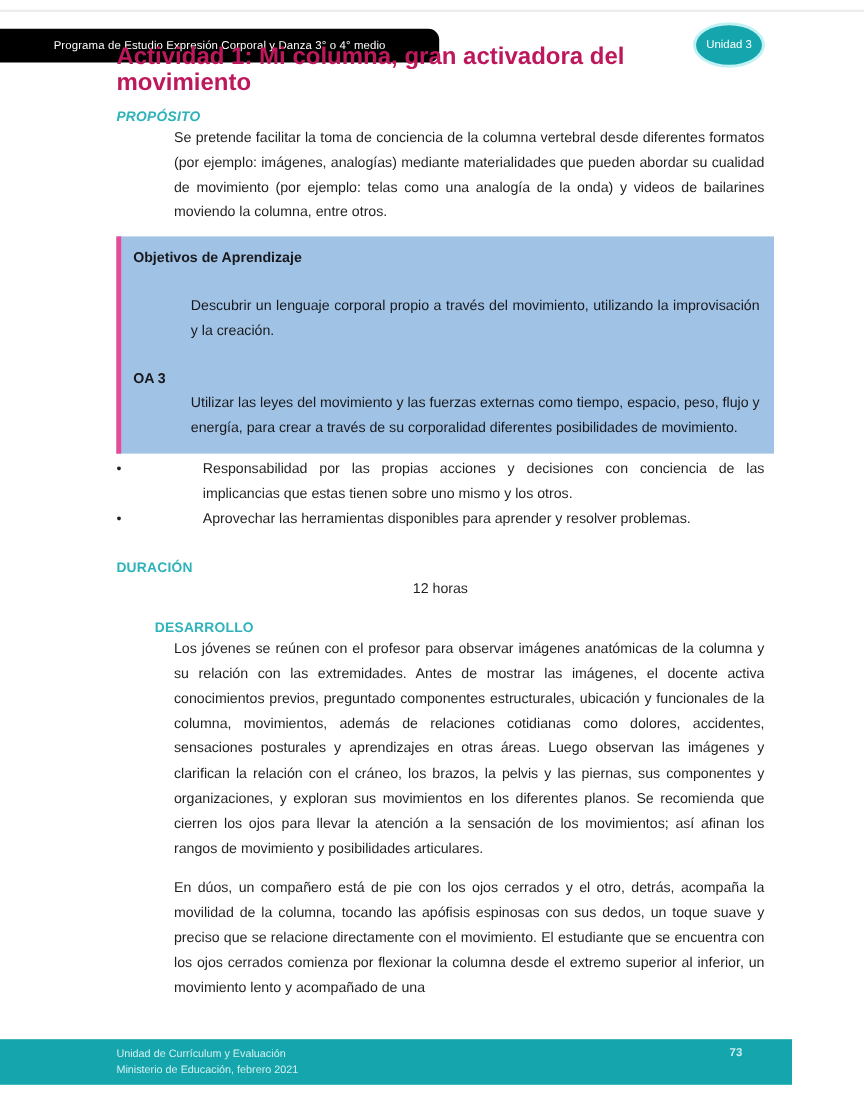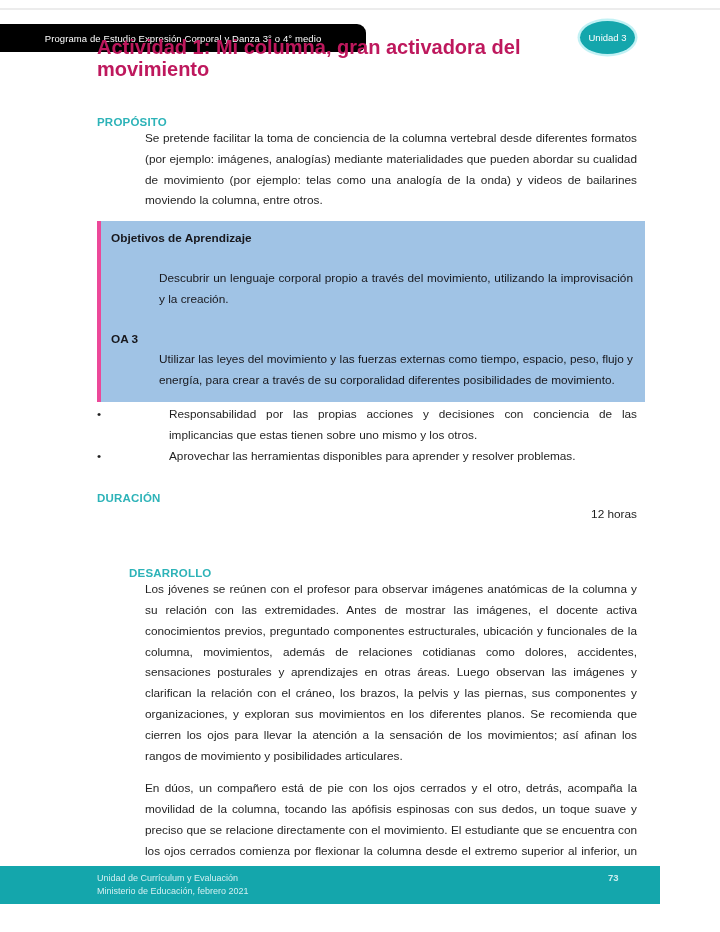--- a/index.html
+++ b/index.html
@@ -32,28 +32,28 @@
   .col { position:absolute; left:97px; top:0; width:540px; }
 
   .title {
     margin-top:36px; font-size:20px; line-height:22px;
     font-weight:bold; color:#be185d;
   }
 
   .sec {
     font-size:11.5px; font-weight:bold; color:#2db3b8; letter-spacing:0.2px;
   }
-  .sec-proposito  { margin-top:36px; }
+  .sec-proposito  { margin-top:12px;font-style:italic; }
   .sec-actitudes  { margin-top:17px; }
   .sec-duracion   { margin-top:26px; }
-  .sec-desarrollo { margin-top:42px;padding-left:32px; }
+  .sec-desarrollo { margin-top:17px;padding-left:32px; }
 
   .body-text { font-size:11.8px; line-height:20.8px; color:#1f1f1f; }
   .just { text-align:justify;margin-left:48px; }
-  .plain { text-align:right; }
+  .plain { text-align:center; }
   .para-gap { margin-top:12px; }
 
   
   .oa-box {
     margin-top:10px; width:548px;
     background:#a0c3e5; border-left:4px solid #ec4899;
     padding:7px 12px 12px 10px;
     font-size:11.8px; line-height:20.3px; color:#17171c;
   }
   .oa-heading { font-weight:bold; }

